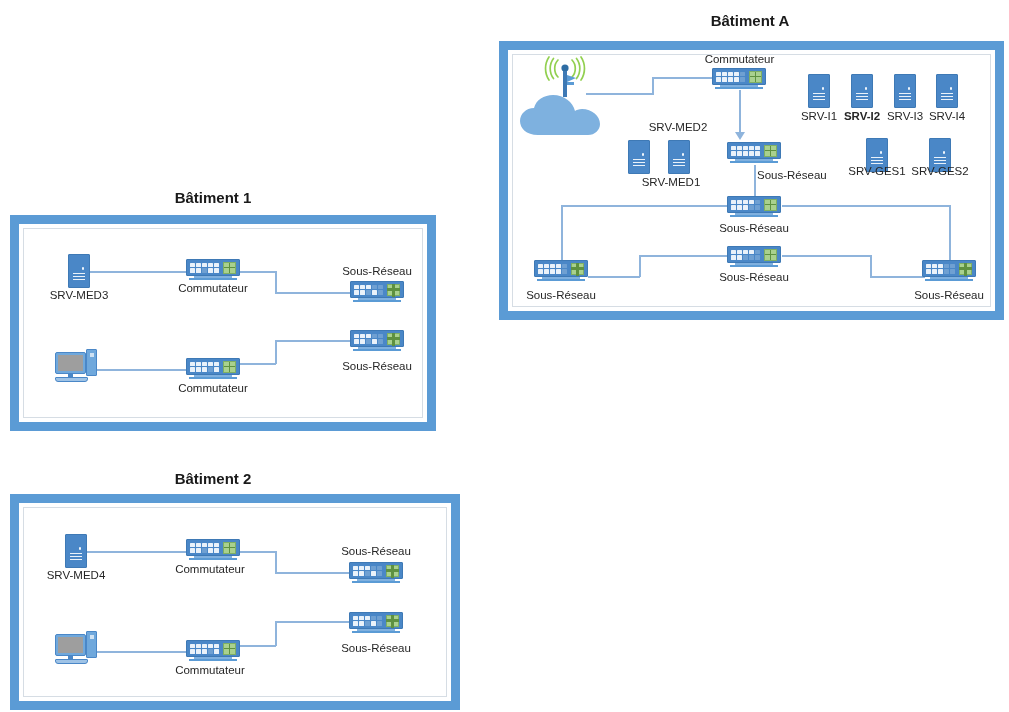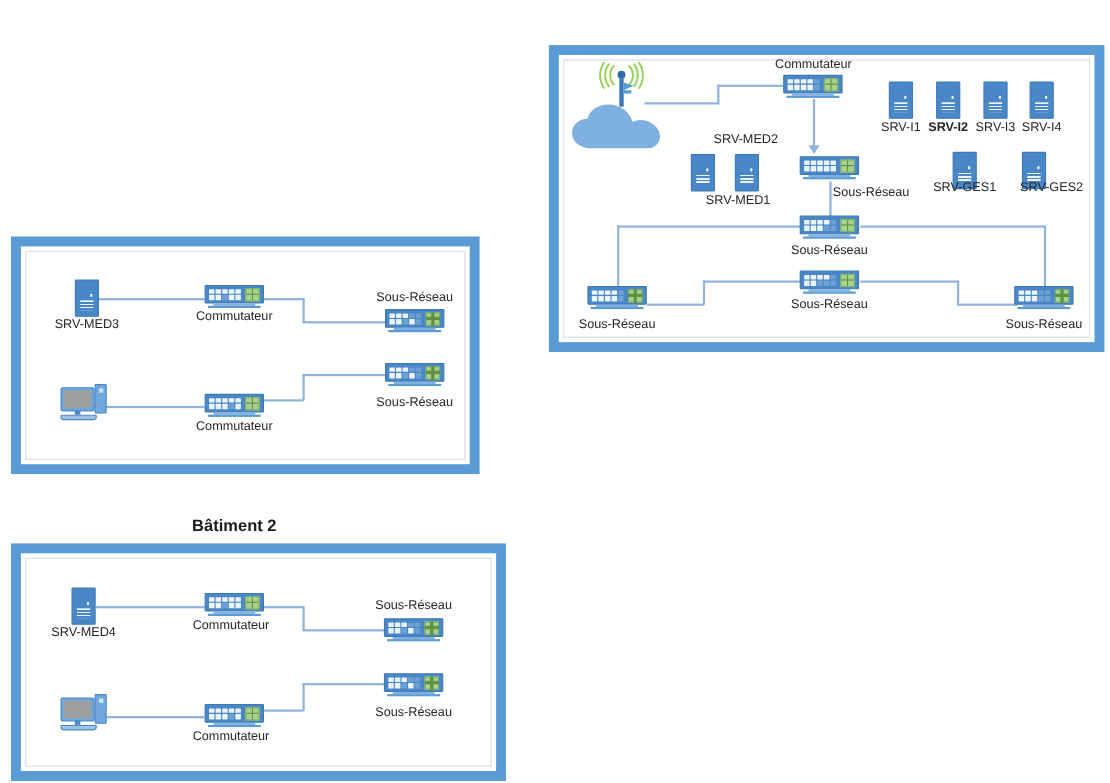--- a/index.html
+++ b/index.html
@@ -223,20 +223,21 @@
     position: absolute;
     left: 22px; top: 0;
     width: 46px; height: 50px;
   }
 </style>
 </head>
 <body>
 
 <div id="canvas">
 
+  <div class="bldg-title" style="left:660px; top:12px; width:180px;">Bâtiment A</div>
 
   <div class="bldg" style="left:499px; top:41px; width:505px; height:279px;">
     <div class="inner-rule"></div>
   </div>
 
   <div class="wire h" style="left:586px; top:93px; width:68px;"></div>
   <div class="wire v" style="left:652px; top:77px; height:17px;"></div>
   <div class="wire h" style="left:652px; top:77px; width:76px;"></div>
 
   <div class="wire v" style="left:739px; top:90px; height:46px;"></div>
@@ -355,21 +356,21 @@
       </div>
   </div>
   <div class="label" style="left:845px; top:165px; width:64px;">SRV-GES1</div>
 
   <div class="node" style="left:929px; top:138px;">
     <div class="srv">
         <div class="dot"></div>
         <div class="lines"></div>
       </div>
   </div>
-  <div class="label" style="left:908px; top:165px; width:64px;margin-left:16px;">SRV-GES2</div>
+  <div class="label" style="left:908px; top:165px; width:64px;">SRV-GES2</div>
 
   <div class="node" style="left:727px; top:142px;">
     <div class="dev">
       <div class="body"></div>
       <div class="ports">
           <i></i>
           <i></i>
           <i></i>
           <i></i>
           <i></i>
@@ -467,20 +468,21 @@
           <i class="dim"></i>
           <i class="dim"></i>
         </div>
       <div class="chip rt"></div>
       <div class="base2"></div>
       <div class="base"></div>
     </div>
   </div>
   <div class="label" style="left:909px; top:289px; width:80px;">Sous-Réseau</div>
 
+  <div class="bldg-title" style="left:123px; top:189px; width:180px;">Bâtiment 1</div>
 
   <div class="bldg" style="left:10px; top:215px; width:426px; height:216px;">
     <div class="inner-rule"></div>
   </div>
 
   <div class="wire h" style="left:90px; top:271px; width:96px;"></div>
   <div class="wire h" style="left:240px; top:271px; width:36px;"></div>
   <div class="wire v" style="left:275px; top:271px; height:22px;"></div>
   <div class="wire h" style="left:275px; top:292px; width:77px;"></div>
 

